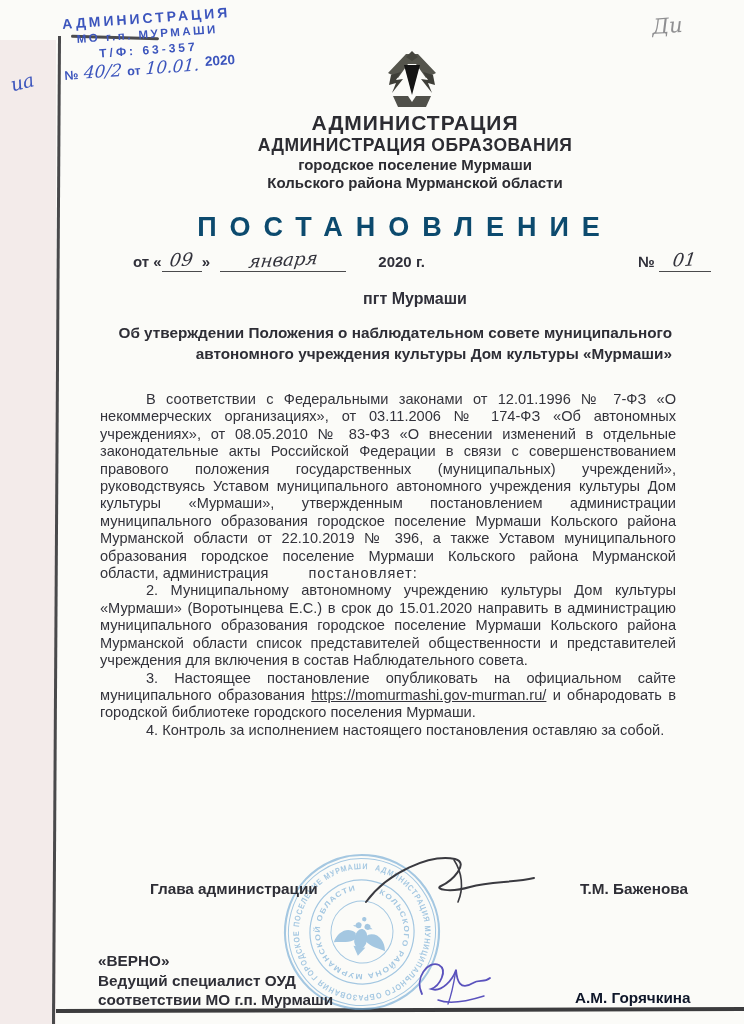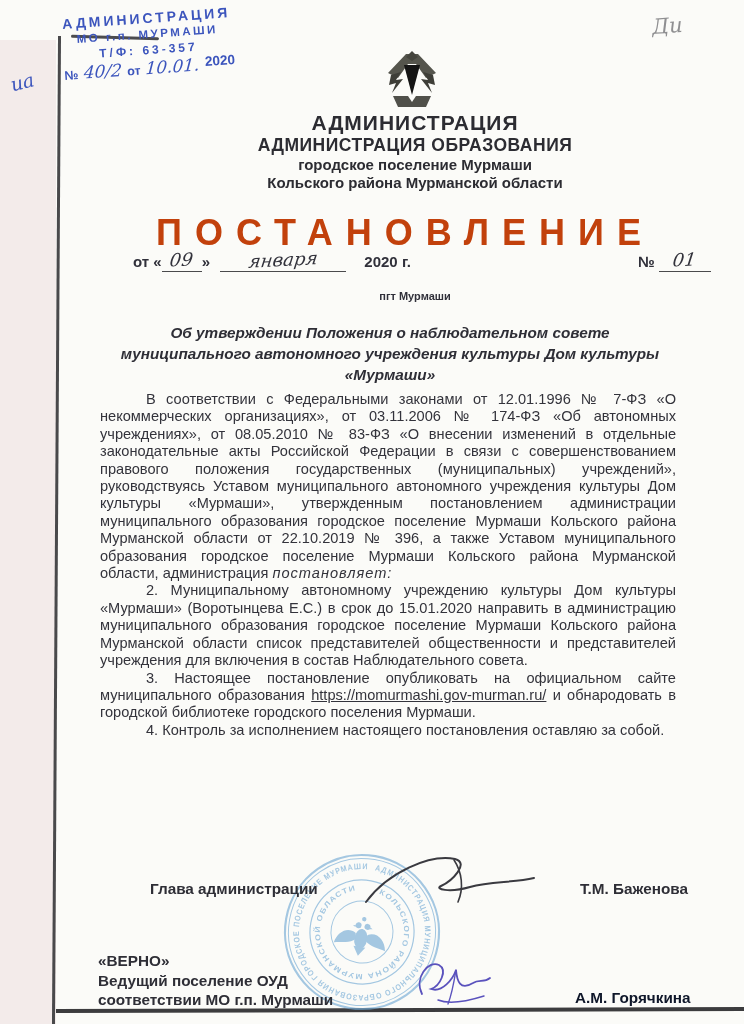--- a/index.html
+++ b/index.html
@@ -28,40 +28,40 @@
                font-style:italic;font-size:21px;color:#8f8f91;transform:rotate(-4deg);}
 
   
   .emblem{position:absolute;left:379px;top:47px;}
   .hline{position:absolute;left:120px;width:590px;text-align:center;font-weight:bold;color:#2c2c32;}
   .h1{top:111px;font-size:21px;letter-spacing:1px;}
   .h2{top:135px;font-size:17.5px;letter-spacing:.5px;}
   .h3{top:156px;font-size:15px;text-align:center;}
   .h4{top:174px;font-size:15px;}
   .doc-title{position:absolute;left:110px;top:212px;width:590px;text-align:center;
-             font-weight:bold;font-size:36px;letter-spacing:13px;color:#c2410c;}
+             font-weight:bold;font-size:27px;letter-spacing:13px;color:#0c4a6e;}
 
   
   .date-row{position:absolute;left:133px;top:250px;font-size:15px;font-weight:bold;white-space:nowrap;}
   .slot{display:inline-block;border-bottom:1.5px solid #4a4a4c;text-align:center;position:relative;}
   .slot-day{width:40px;}
   .slot-month{width:126px;margin-left:6px;}
   .slot-num{width:52px;}
   .slot .hw{font-size:18px;font-weight:normal;color:#33333c;position:relative;top:-1px;transform:skewX(-10deg) rotate(-3deg);}
-  .after-month{margin-left:14px;}
+  .after-month{margin-left:28px;}
   .num-block{position:absolute;left:638px;top:250px;font-size:15px;font-weight:bold;white-space:nowrap;}
-  .place-line{position:absolute;left:120px;top:290px;width:590px;text-align:center;font-weight:bold;font-size:11px;}
-  .subject{position:absolute;left:108px;top:322px;width:564px;text-align:center;font-weight:bold;font-size:15.3px;line-height:21px;color:#2e2e36;font-style:italic;}
+  .place-line{position:absolute;left:120px;top:290px;width:590px;text-align:center;font-weight:bold;font-size:16px;}
+  .subject{position:absolute;left:108px;top:322px;width:564px;text-align:right;font-weight:bold;font-size:15.3px;line-height:21px;color:#2e2e36;}
 
   
   .body-block{position:absolute;left:100px;top:391px;width:576px;font-size:14.6px;line-height:17.4px;
               text-align:justify;color:#33333b;}
   .body-block p{margin:0;text-indent:46px;}
   .gap-top{margin-top:23px !important;}
-  .resolve{font-style:italic;letter-spacing:1px;}
+  .resolve{letter-spacing:1px;margin-left:36px;}
   .doc-link{text-decoration:underline;}
 
   
   .sig-row{position:absolute;left:150px;top:880px;width:538px;display:flex;justify-content:space-between;
            font-weight:bold;font-size:15.3px;color:#2e2e36;}
   .sig-bazhenova{position:absolute;left:358px;top:850px;}
   .cert-block{position:absolute;left:98px;top:951px;font-weight:bold;font-size:15.3px;line-height:19.5px;color:#2e2e36;}
   .cert-name{position:absolute;left:575px;top:989px;font-weight:bold;font-size:15.3px;color:#0f172a;}
   .sig-goryachkina{position:absolute;left:412px;top:952px;}
 
@@ -166,21 +166,21 @@
     <span>Глава администрации</span>
     <span>Т.М. Баженова</span>
   </div>
   <svg class="sig-bazhenova" width="185" height="62" viewBox="0 0 185 62">
     <path d="M8,52 C30,22 72,4 97,9 C112,13 94,31 83,36 C76,39 91,43 112,37 C132,31 155,33 176,28" fill="none" stroke="#3a3a40" stroke-width="2" stroke-linecap="round"></path>
     <path d="M96,10 C104,22 106,38 100,52" fill="none" stroke="#3a3a40" stroke-width="1.6" stroke-linecap="round"></path>
   </svg>
 
   <div class="cert-block">
     <div>«ВЕРНО»</div>
-    <div>Ведущий поселение ОУД</div>
+    <div>Ведущий специалист ОУД</div>
     <div>соответствии МО г.п. Мурмаши</div>
   </div>
   <div class="cert-name">А.М. Горячкина</div>
   <svg class="sig-goryachkina" width="86" height="58" viewBox="0 0 86 58">
     <path d="M10,42 C2,26 16,8 27,13 C36,18 28,34 19,37 C30,41 41,27 44,18 C45,29 48,39 61,31 C67,27 72,31 78,26" fill="none" stroke="#5a52bd" stroke-width="1.8" stroke-linecap="round"></path>
     <path d="M26,48 C38,53 56,49 72,44" fill="none" stroke="#5a52bd" stroke-width="1.5" stroke-linecap="round"></path>
     <path d="M44,18 C42,30 40,42 36,52" fill="none" stroke="#5a52bd" stroke-width="1.4" stroke-linecap="round"></path>
   </svg>
 
 </div>

